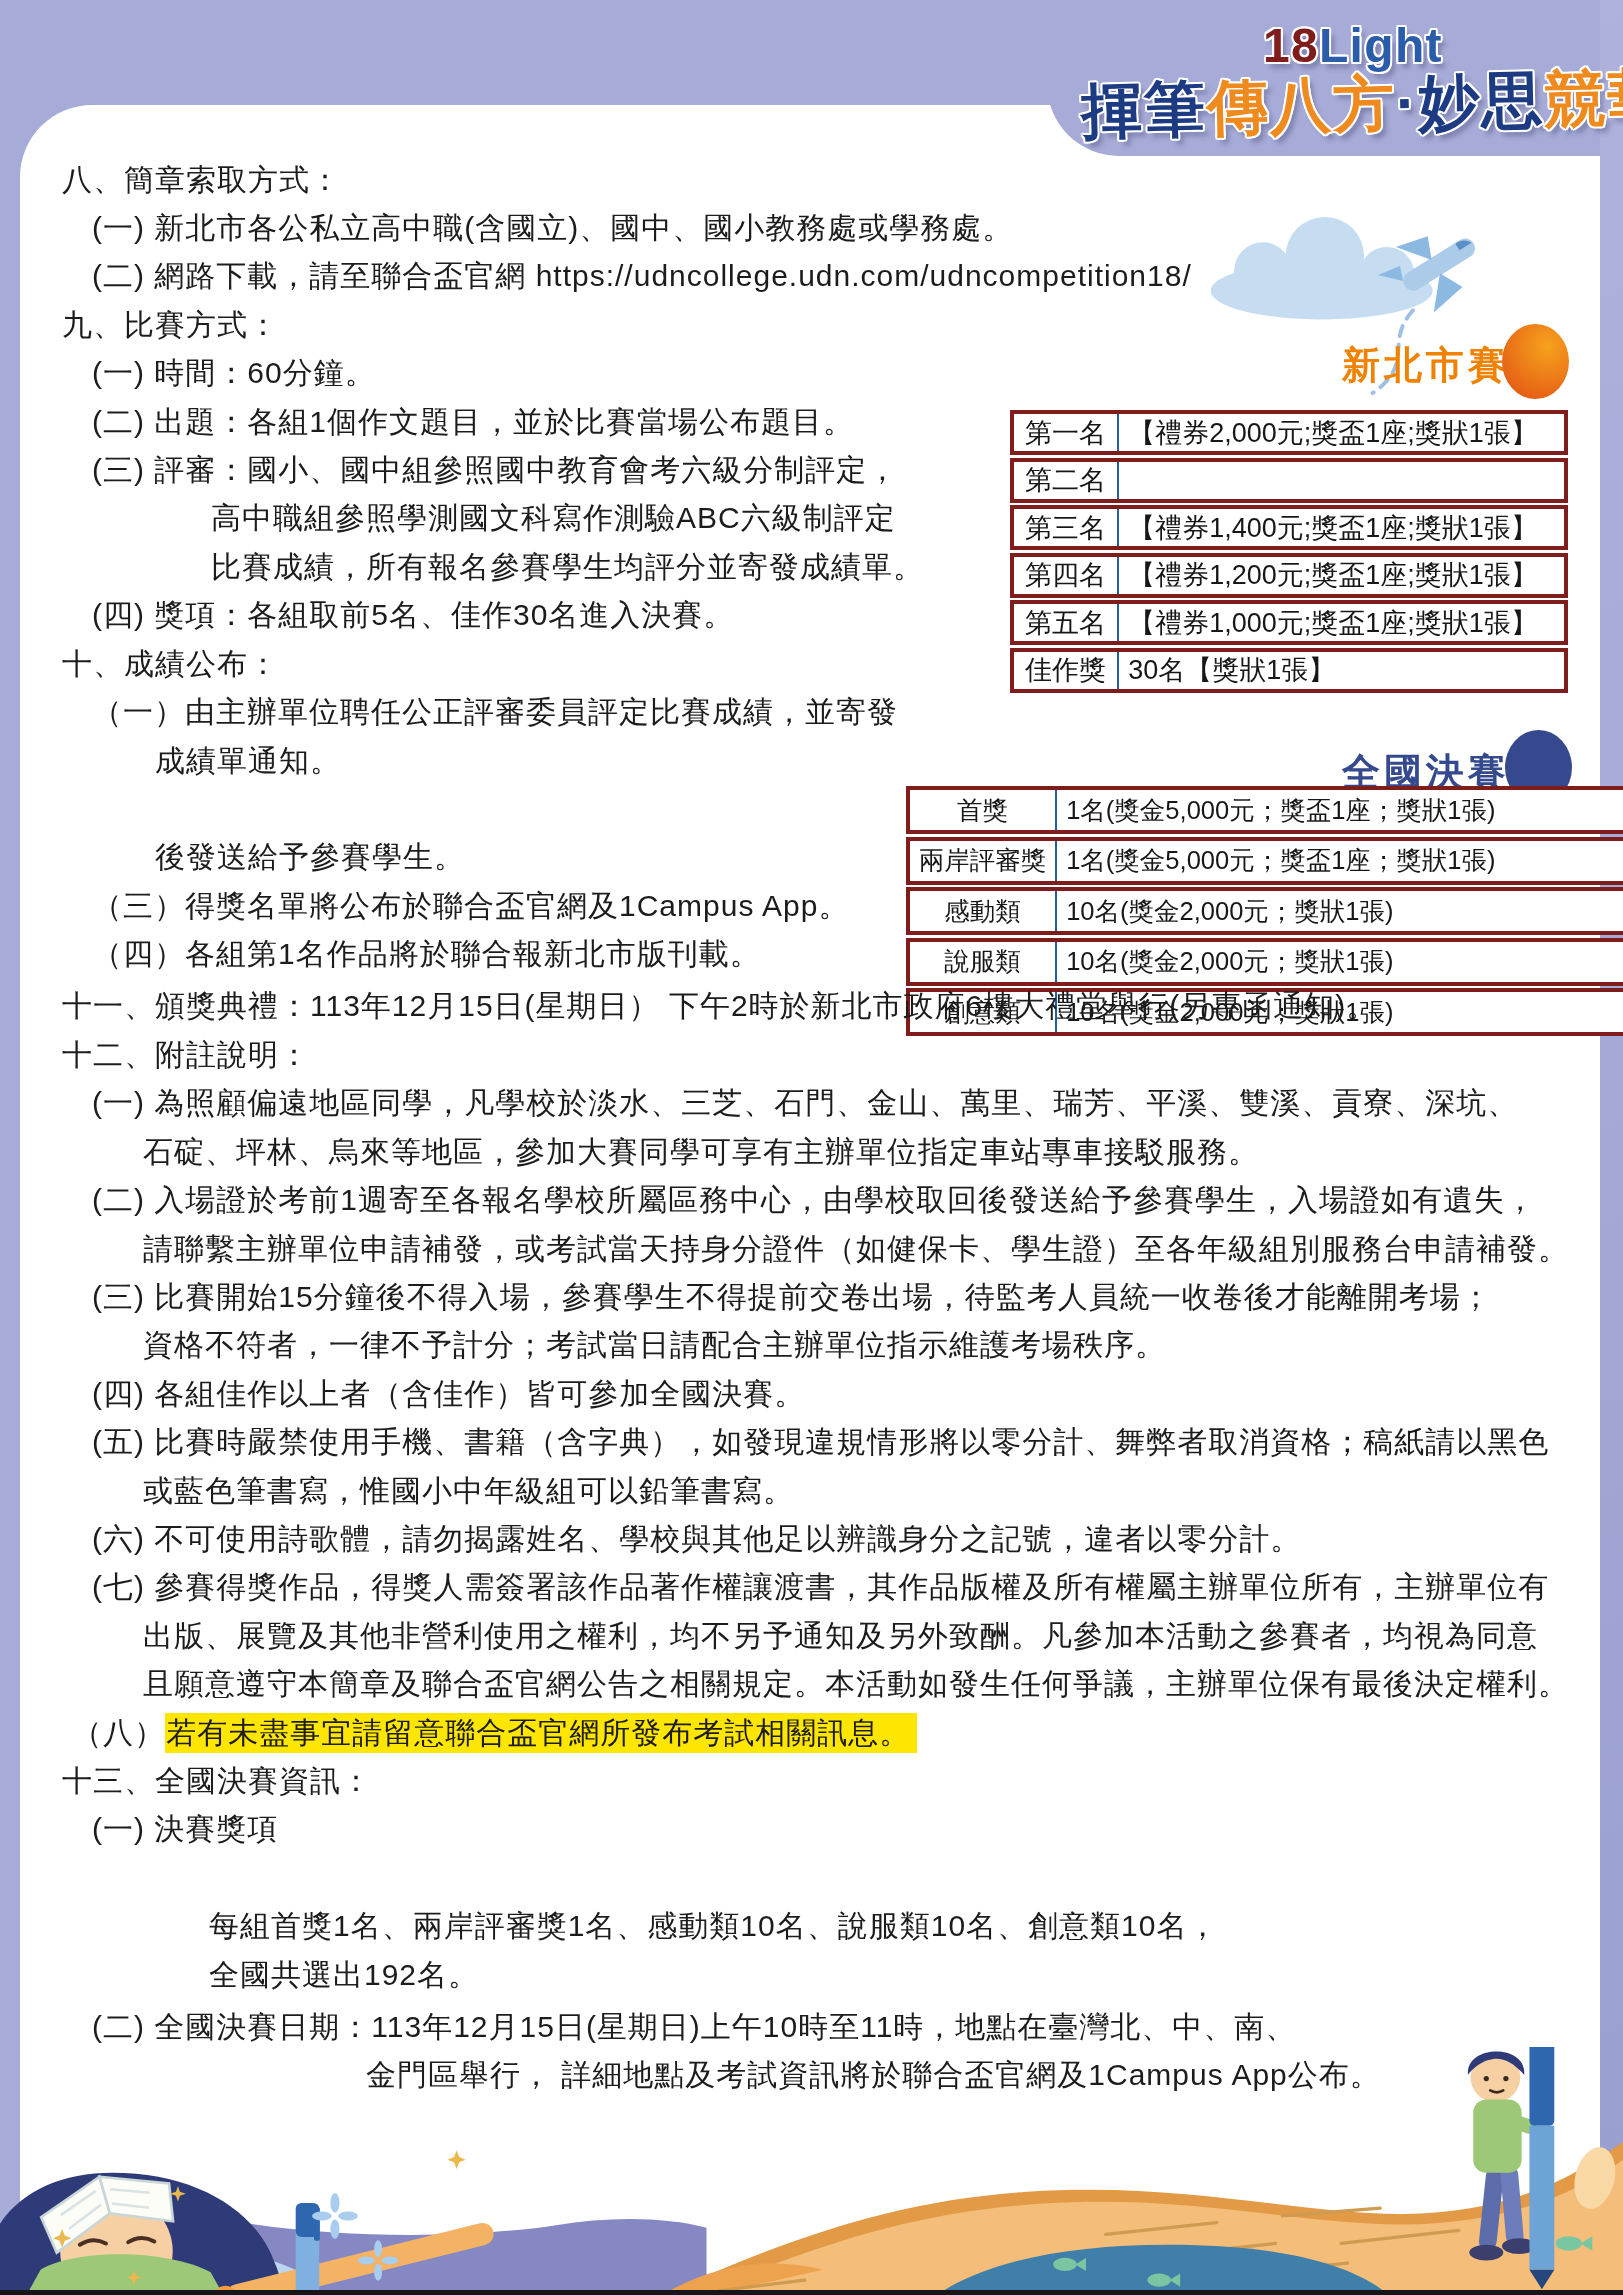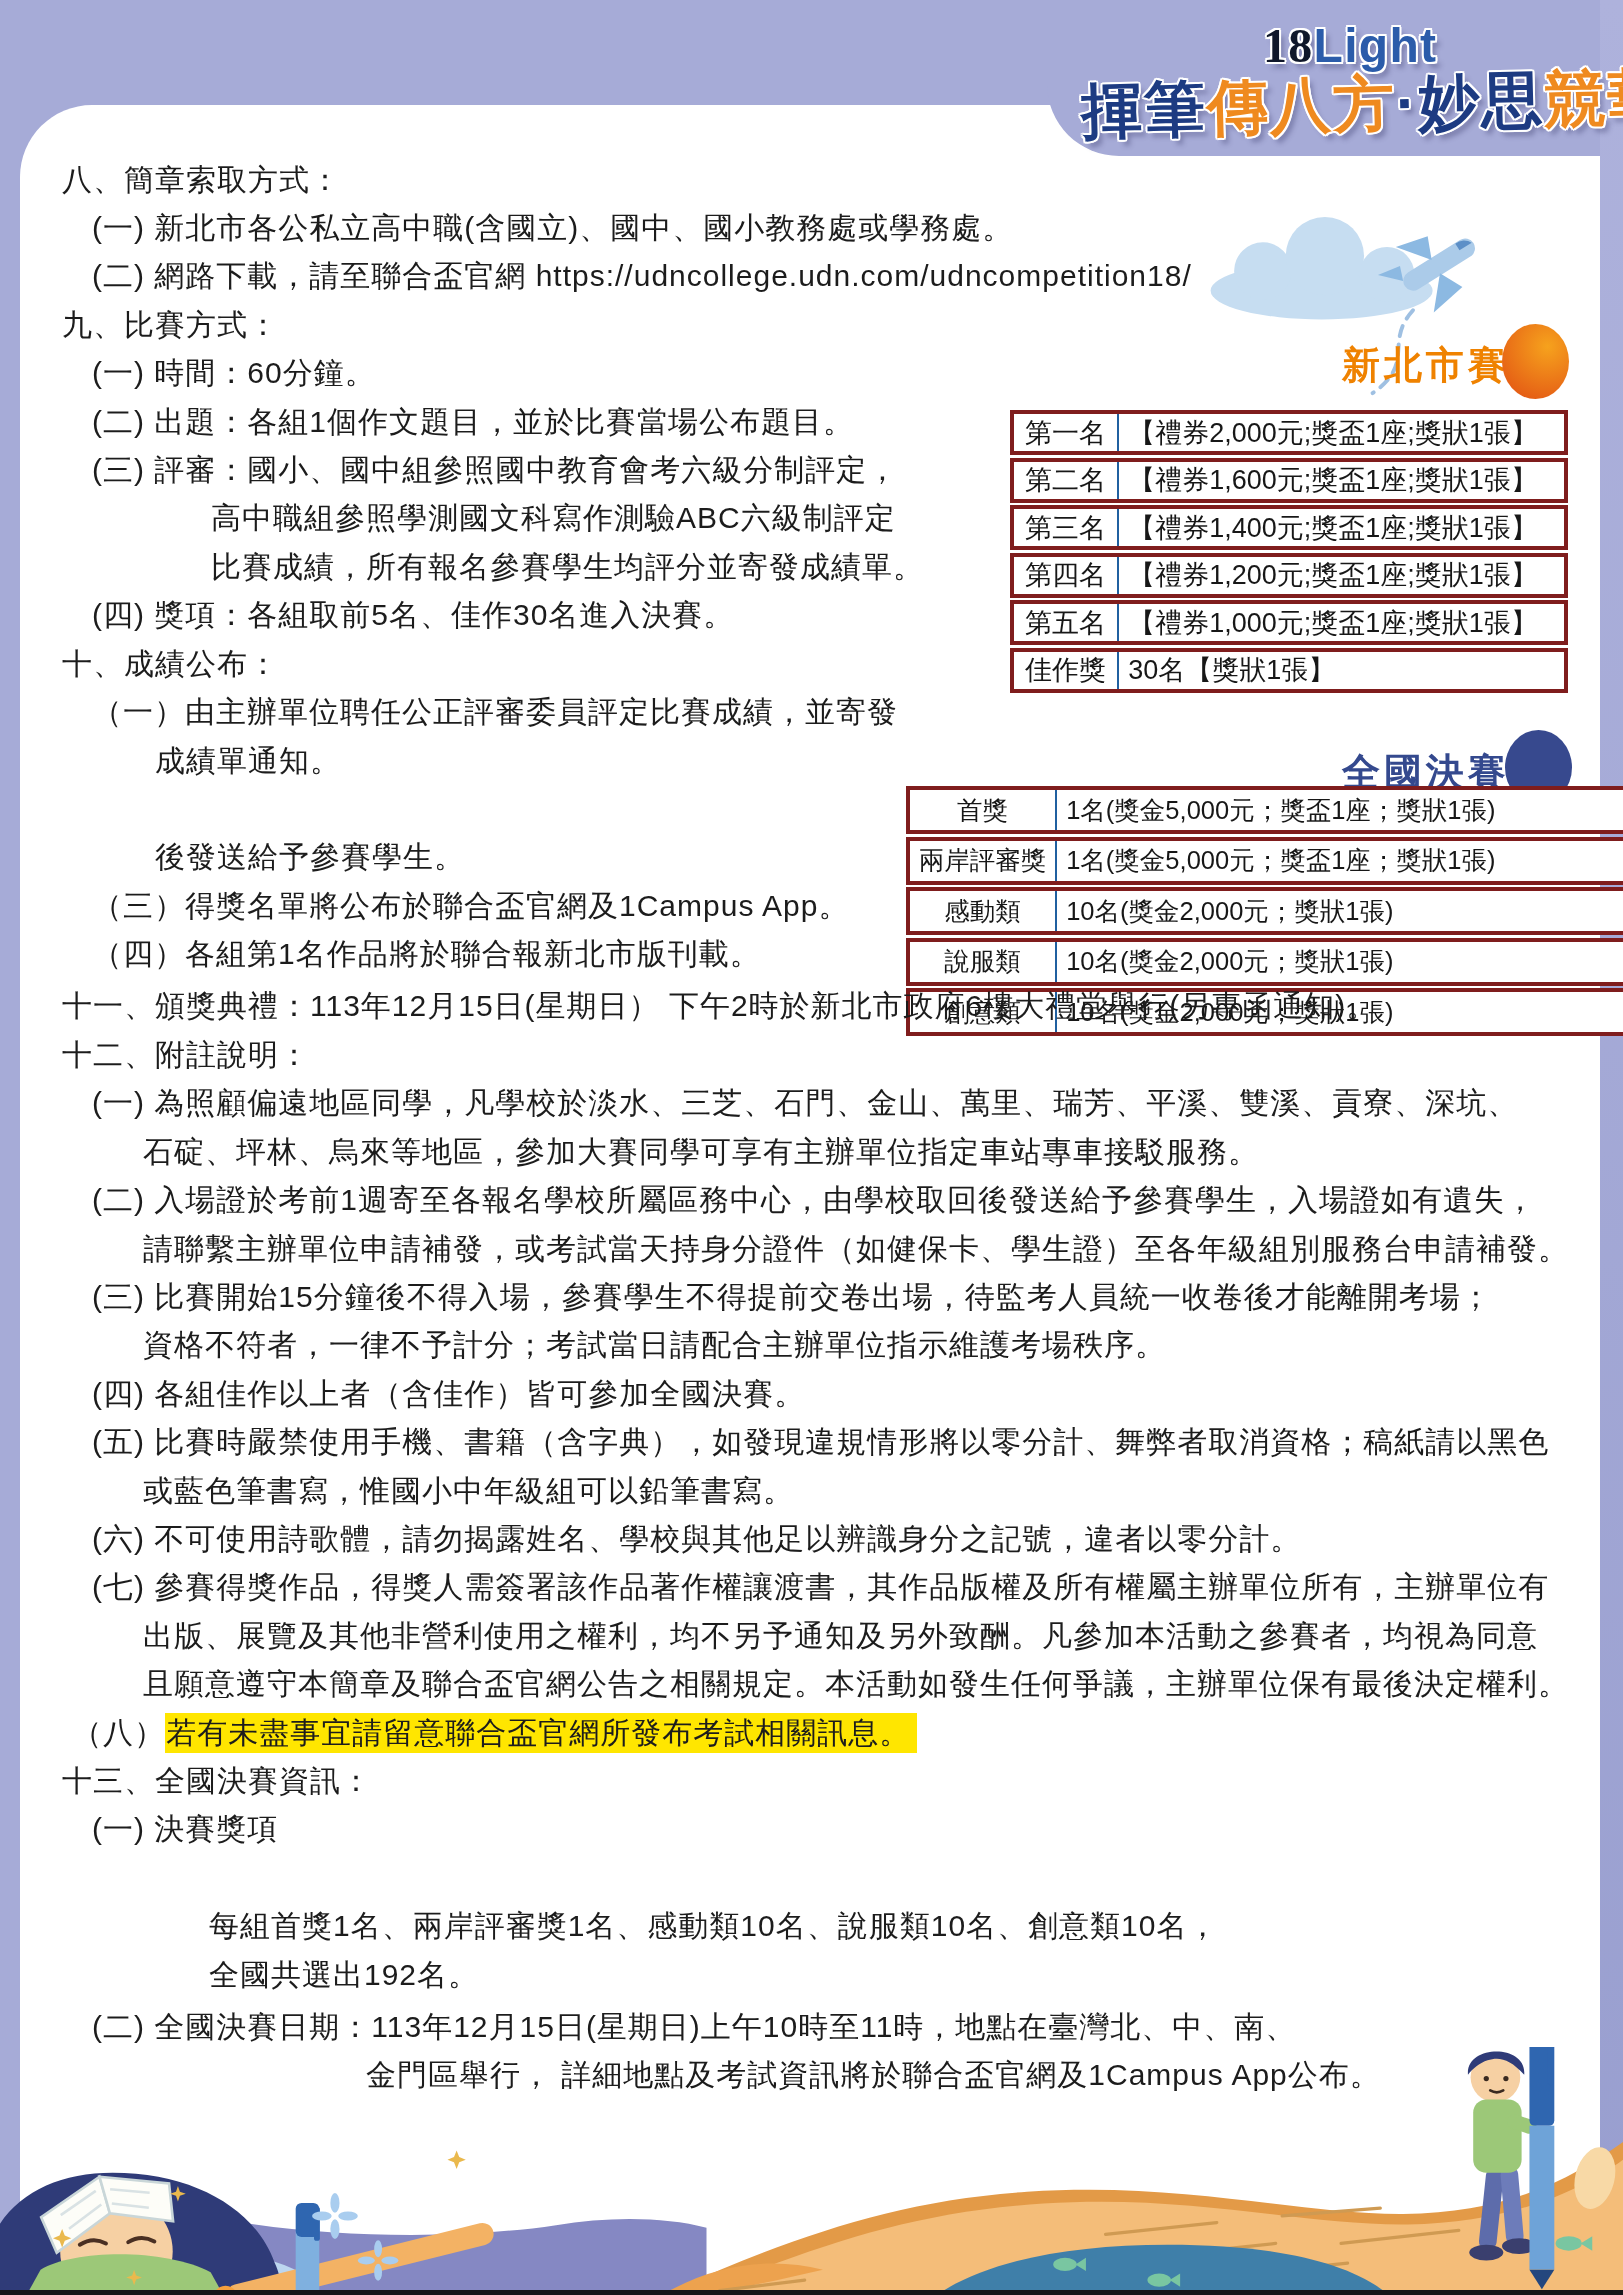--- a/index.html
+++ b/index.html
@@ -12,21 +12,21 @@
   .right-strip{position:absolute;left:1600px;top:0;width:23px;height:2295px;
         background:linear-gradient(180deg,#aeb2dc,#989ecf);}
   .bottom-edge{position:absolute;left:0;top:2290px;width:1623px;height:5.2px;background:#15151a;}
 
   
   .brand{position:absolute;left:1263px;top:18.3px;font-size:48px;font-weight:800;letter-spacing:1.3px;
          white-space:nowrap;}
   .outline{text-shadow:2px 0 0 #fff,-2px 0 0 #fff,0 2px 0 #fff,0 -2px 0 #fff,
            1.6px 1.6px 0 #fff,-1.6px 1.6px 0 #fff,1.6px -1.6px 0 #fff,-1.6px -1.6px 0 #fff,
            4.6px 5.9px 5.2px rgba(45,45,95,.35);}
-  .brand .b18{color:#0f172a;font-family:Liberation Serif, serif;}
+  .brand .b18{color:#7f1d1d;}
   .brand .blight{color:#2b5caa;}
   .subtitle{position:absolute;left:1081px;top:63px;font-size:61px;font-weight:800;letter-spacing:2px;
             white-space:nowrap;transform:rotate(-1.5deg);}
   .seg-navy{color:#1d3b82;}
   .seg-orange{color:#ef8a1f;}
 
   
   .ln{position:absolute;white-space:nowrap;font-size:30px;line-height:39px;color:#1c1c1c;
       letter-spacing:1px;}
   .hl{background:#ffe600;padding:2.6px 6.5px 3.9px 1.3px;}
@@ -90,21 +90,20 @@
   <div class="region-label lbl-national">全國決賽</div>
   <div class="circle circle-national"></div>
 
   <div class="tbl tbl-regional">
     <div class="tr">
         <div class="td rank">第一名</div>
         <div class="td prize">【禮券2,000元;獎盃1座;獎狀1張】</div>
       </div>
     <div class="tr">
         <div class="td rank">第二名</div>
-        <div class="td prize">【禮券1,600元;獎盃1座;獎狀1張】</div>
       </div>
     <div class="tr">
         <div class="td rank">第三名</div>
         <div class="td prize">【禮券1,400元;獎盃1座;獎狀1張】</div>
       </div>
     <div class="tr">
         <div class="td rank">第四名</div>
         <div class="td prize">【禮券1,200元;獎盃1座;獎狀1張】</div>
       </div>
     <div class="tr">

